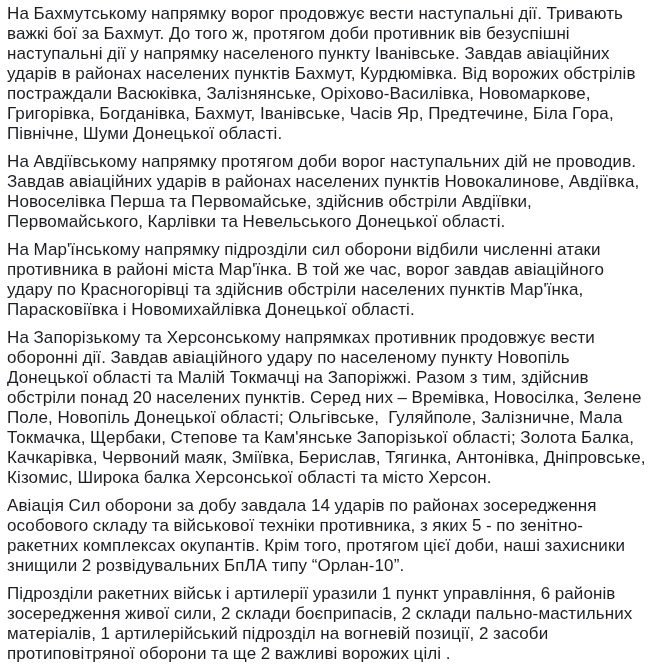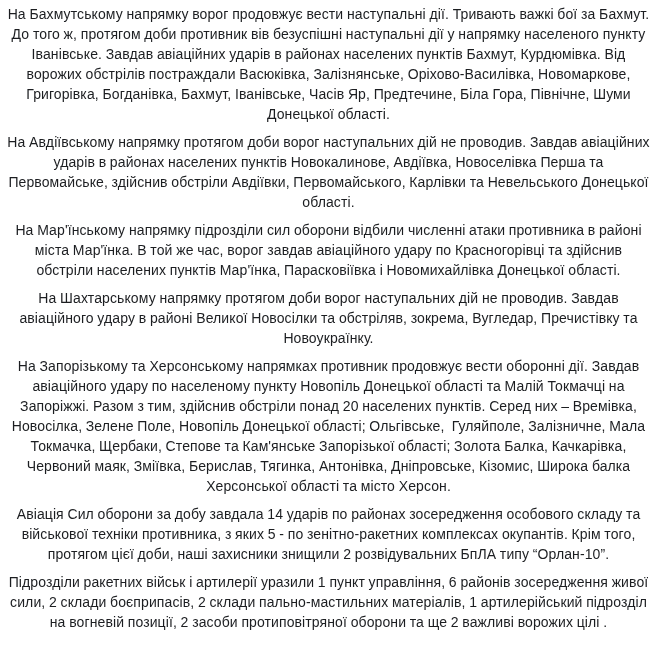--- a/index.html
+++ b/index.html
@@ -11,38 +11,36 @@
     width: 664px;
     height: 671px;
     overflow: hidden;
     font-family: "Liberation Sans", "DejaVu Sans", sans-serif;
     color: #1c1e21;
   }
   .post-text {
     box-sizing: border-box;
     width: 664px;
     padding: 4px 14px 0 7px;
-    font-size: 14px;
+    font-size: 17px;
     line-height: 20px;
     letter-spacing: 0.1px;
-    text-align: center;
   }
   .post-text p {
     margin: 0 0 8px 0;
     white-space: pre-wrap;       
     word-spacing: -0.3px;
   }
   .post-text p:last-child {
     margin-bottom: 12px;
   }
 </style>
 </head>
 <body>
 
 <div class="post-text">
   <p>На Бахмутському напрямку ворог продовжує вести наступальні дії. Тривають важкі бої за Бахмут. До того ж, протягом доби противник вів безуспішні наступальні дії у напрямку населеного пункту Іванівське. Завдав авіаційних ударів в районах населених пунктів Бахмут, Курдюмівка. Від ворожих обстрілів постраждали Васюківка, Залізнянське, Оріхово-Василівка, Новомаркове, Григорівка, Богданівка, Бахмут, Іванівське, Часів Яр, Предтечине, Біла Гора, Північне, Шуми Донецької області.</p>
   <p>На Авдіївському напрямку протягом доби ворог наступальних дій не проводив. Завдав авіаційних ударів в районах населених пунктів Новокалинове, Авдіївка, Новоселівка Перша та Первомайське, здійснив обстріли Авдіївки, Первомайського, Карлівки та Невельського Донецької області.</p>
   <p>На Мар'їнському напрямку підрозділи сил оборони відбили численні атаки противника в районі міста Мар'їнка. В той же час, ворог завдав авіаційного удару по Красногорівці та здійснив обстріли населених пунктів Мар'їнка, Парасковіївка і Новомихайлівка Донецької області.</p>
-  <p>На Шахтарському напрямку протягом доби ворог наступальних дій не проводив. Завдав авіаційного удару в районі Великої Новосілки та обстріляв, зокрема, Вугледар, Пречистівку та Новоукраїнку.</p>
   <p>На Запорізькому та Херсонському напрямках противник продовжує вести оборонні дії. Завдав авіаційного удару по населеному пункту Новопіль Донецької області та Малій Токмачці на Запоріжжі. Разом з тим, здійснив обстріли понад 20 населених пунктів. Серед них – Времівка, Новосілка, Зелене Поле, Новопіль Донецької області; Ольгівське,  Гуляйполе, Залізничне, Мала Токмачка, Щербаки, Степове та Кам'янське Запорізької області; Золота Балка, Качкарівка, Червоний маяк, Зміївка, Берислав, Тягинка, Антонівка, Дніпровське, Кізомис, Широка балка Херсонської області та місто Херсон.</p>
   <p>Авіація Сил оборони за добу завдала 14 ударів по районах зосередження особового складу та військової техніки противника, з яких 5 - по зенітно-ракетних комплексах окупантів. Крім того, протягом цієї доби, наші захисники знищили 2 розвідувальних БпЛА типу “Орлан-10”.</p>
   <p>Підрозділи ракетних військ і артилерії уразили 1 пункт управління, 6 районів зосередження живої сили, 2 склади боєприпасів, 2 склади пально-мастильних матеріалів, 1 артилерійський підрозділ на вогневій позиції, 2 засоби протиповітряної оборони та ще 2 важливі ворожих цілі .</p>
 </div>
 
 </body></html>

